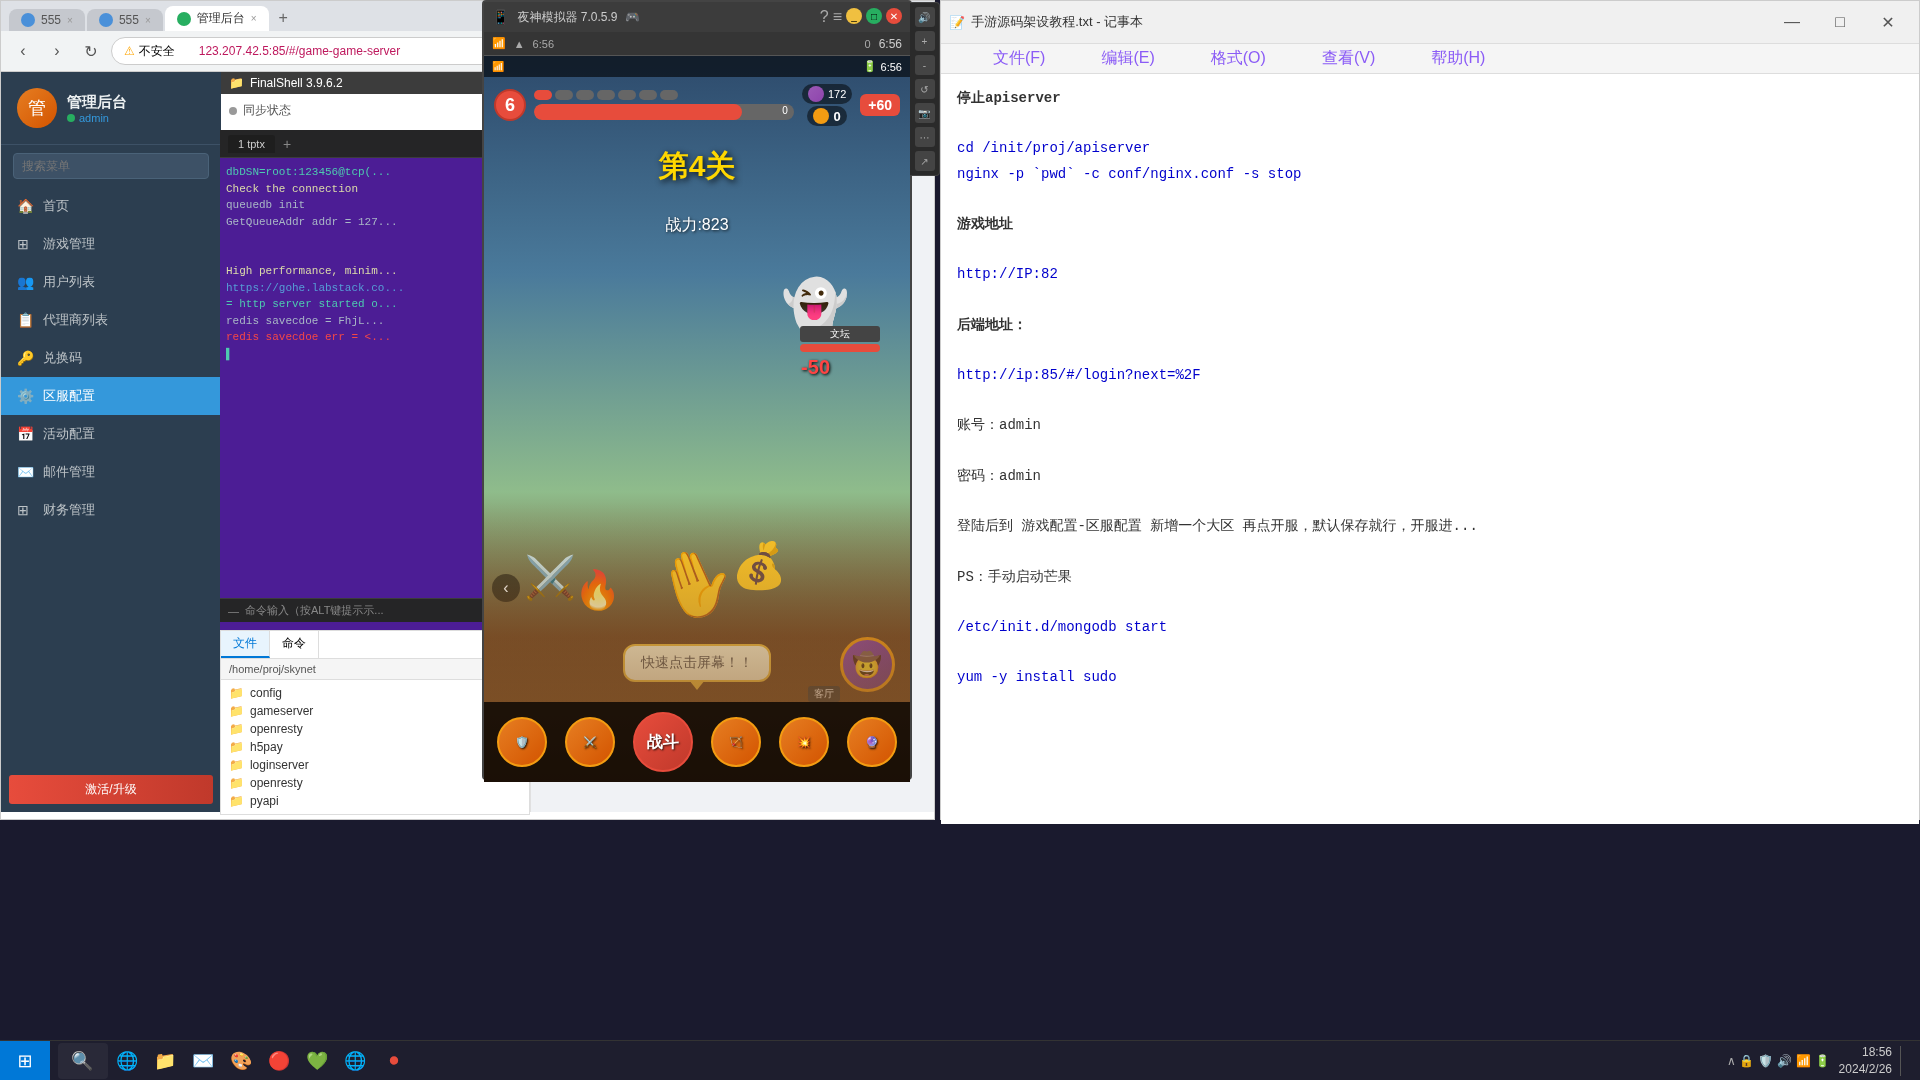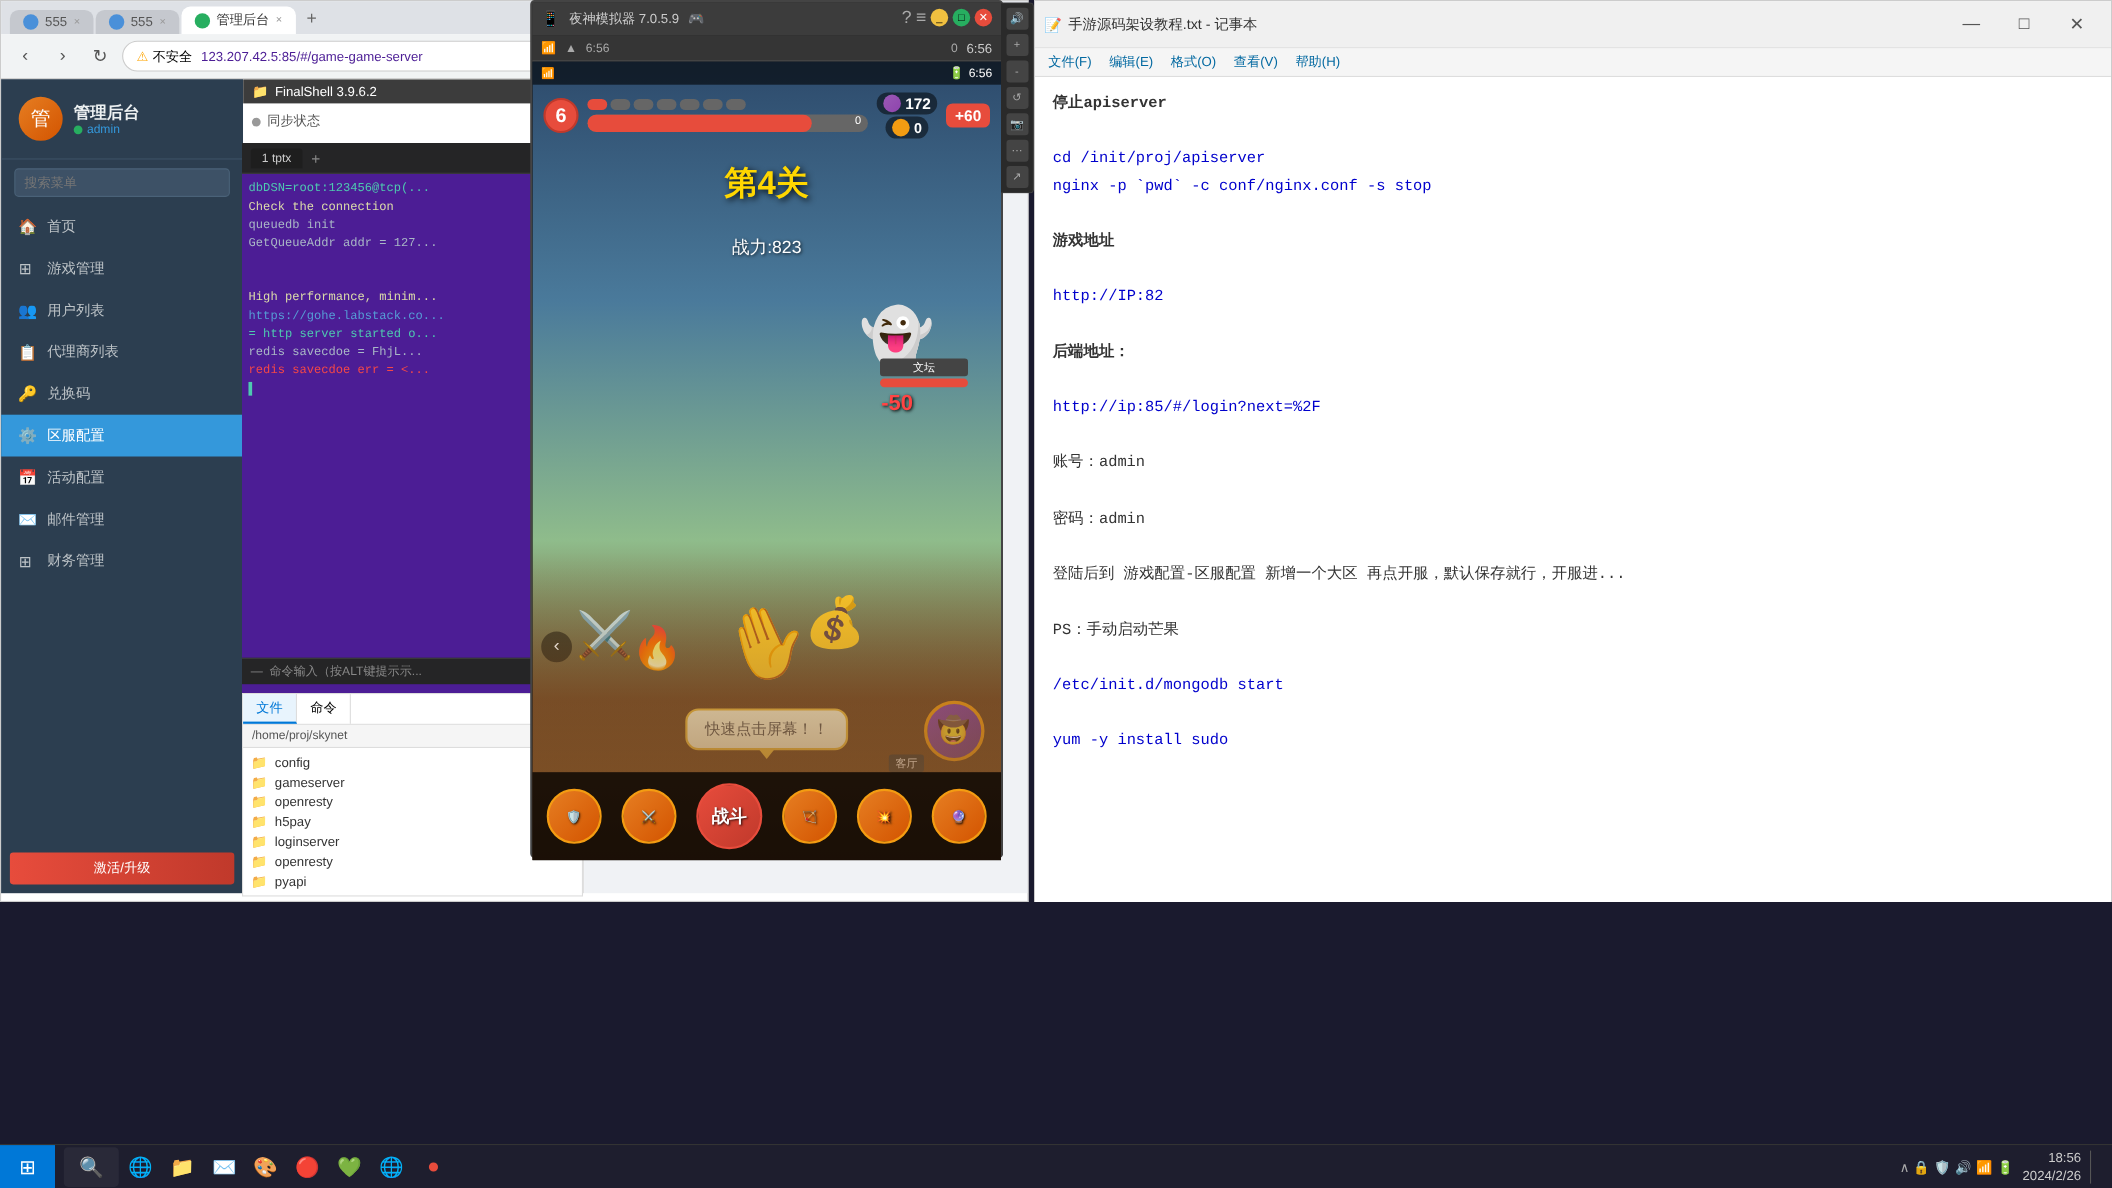--- a/index.html
+++ b/index.html
@@ -115,21 +115,21 @@
     .emulator-side-panel { position: absolute; right: -30px; top: 0; width: 30px; background: #2a2a2a; border: 1px solid #444; border-left: none; display: flex; flex-direction: column; align-items: center; padding: 4px; gap: 4px; border-radius: 0 4px 4px 0; }
     .side-btn { width: 20px; height: 20px; background: #444; border-radius: 3px; display: flex; align-items: center; justify-content: center; font-size: 10px; color: #aaa; cursor: pointer; }
 
     
     .notepad { position: absolute; right: 0; top: 0; width: 980px; height: 820px; background: white; border: 1px solid #ccc; }
     .notepad-titlebar { background: #f0f0f0; padding: 6px 8px; display: flex; align-items: center; justify-content: space-between; border-bottom: 1px solid #ddd; }
     .notepad-title { font-size: 13px; color: #333; display: flex; align-items: center; gap: 6px; }
     .notepad-winctrls { display: flex; gap: 2px; }
     .notepad-winctrl { width: 46px; height: 30px; display: flex; align-items: center; justify-content: center; cursor: pointer; font-size: 16px; color: #555; }
     .notepad-menu { background: #f5f5f5; padding: 0 4px; display: flex; border-bottom: 1px solid #ddd; }
-    .notepad-menu-item { padding: 4px 8px; font-size: 12px; color: #0369a1; cursor: pointer; }
+    .notepad-menu-item { padding: 4px 8px; font-size: 16px; color: #8b5cf6; cursor: pointer; margin-left: 40px; }
     .notepad-content { padding: 12px 16px; font-size: 14px; color: #333; line-height: 1.8; font-family: 'Courier New', monospace; height: calc(820px - 70px); overflow-y: auto; background: white; }
     .notepad-heading { color: #333; font-weight: bold; font-size: 14px; }
     .notepad-code { color: #0000cc; }
     .notepad-label { color: #333; }
 
     
     .game-overlay { position: absolute; bottom: 80px; left: 0; right: 0; height: 200px; background: linear-gradient(transparent, rgba(139, 90, 43, 0.6)); pointer-events: none; }
     .speech-bubble { position: absolute; bottom: 100px; left: 50%; transform: translateX(-50%); background: #fffde0; border: 2px solid #f0c040; border-radius: 12px; padding: 8px 16px; font-size: 14px; color: #555; white-space: nowrap; }
     .speech-bubble::after { content: ''; position: absolute; bottom: -10px; left: 50%; transform: translateX(-50%); border-left: 8px solid transparent; border-right: 8px solid transparent; border-top: 10px solid #f0c040; }
     .arrow-left { position: absolute; bottom: 100px; left: 8px; background: rgba(0,0,0,0.5); color: white; border-radius: 50%; width: 28px; height: 28px; display: flex; align-items: center; justify-content: center; font-size: 16px; }
@@ -158,21 +158,21 @@
       <div class="browser-new-tab">+</div>
     </div>
   </div>
   <div class="browser-toolbar">
     <button class="nav-btn">‹</button>
     <button class="nav-btn">›</button>
     <button class="nav-btn">↻</button>
     <div class="address-bar">
       <span class="address-bar-warning">⚠</span>
       <span>不安全</span>
-      <span style="margin-left:8px;color:#4c1d95;">123.207.42.5:85/#/game-game-server</span>
+      <span style="margin-left:24px;color:#be185d;">123.207.42.5:85/#/game-game-server</span>
     </div>
     <div class="browser-action">★</div>
     <div class="browser-action">☆</div>
     <div class="browser-action">⋯</div>
   </div>
 
   <div class="admin-panel">
 
     <div class="sidebar">
       <div class="sidebar-header">
@@ -488,21 +488,21 @@
           </div>
           <div style="height:16px;background:#666;border-radius:8px;overflow:hidden;position:relative;">
             <div style="width:80%;height:100%;background:#e74c3c;border-radius:8px;"></div>
             <span style="position:absolute;right:6px;top:1px;font-size:10px;color:white;">0</span>
           </div>
         </div>
 
         <div style="display:flex;flex-direction:column;align-items:center;gap:2px;">
           <div style="display:flex;align-items:center;gap:4px;background:rgba(0,0,0,0.5);padding:2px 6px;border-radius:12px;">
             <div style="width:16px;height:16px;background:linear-gradient(135deg,#9b59b6,#8e44ad);border-radius:50%;"></div>
-            <span style="color:white;font-size:14px;font-weight:bold;">172</span>
+            <span style="color:white;font-size:11px;font-weight:normal;">172</span>
           </div>
           <div style="display:flex;align-items:center;gap:4px;background:rgba(0,0,0,0.5);padding:2px 6px;border-radius:12px;">
             <div style="width:16px;height:16px;background:#f39c12;border-radius:50%;"></div>
             <span style="color:white;font-size:13px;font-weight:bold;">0</span>
           </div>
         </div>
 
         <div style="background:#e74c3c;color:white;border-radius:6px;padding:3px 8px;font-size:14px;font-weight:bold;">+60</div>
       </div>
 

